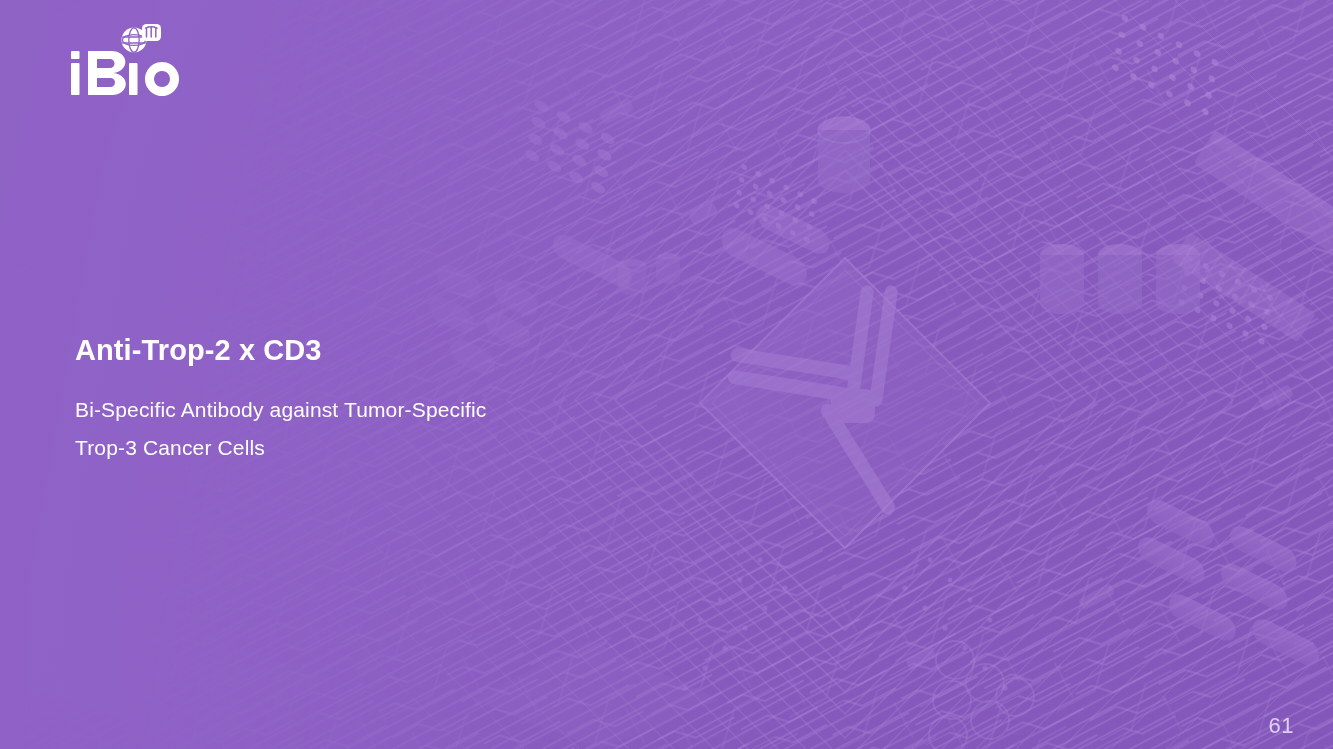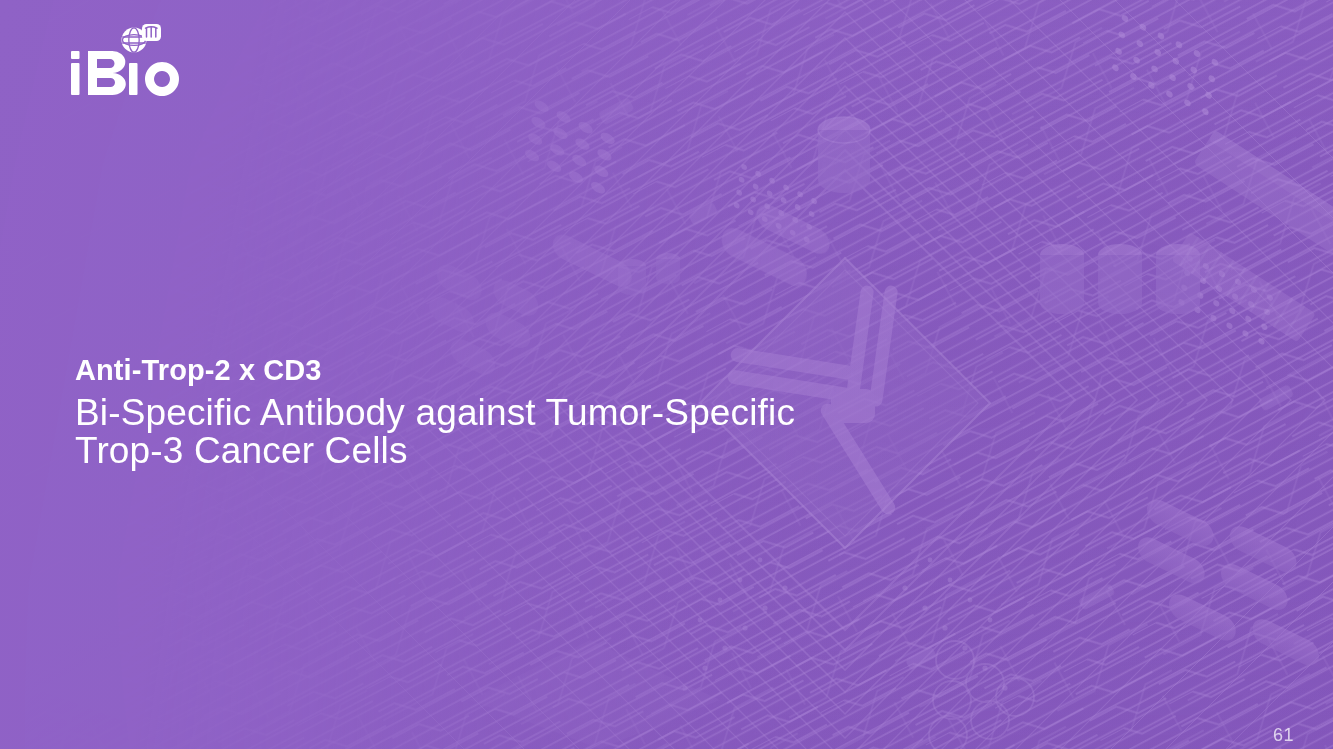--- a/index.html
+++ b/index.html
@@ -67,47 +67,47 @@
     top: 22px;
     width: 130px;
     height: 78px;
   }
   .logo svg { display: block; }
 
   
   .text-block {
     position: absolute;
     left: 75px;
-    top: 352px;
+    top: 332px;
     width: 760px;
   }
   .headline {
     margin: 0;
     color: #ffffff;
     font-size: 29px;
     font-weight: bold;
     letter-spacing: 0.1px;
     line-height: 36px;
   }
   .subhead {
-    margin: 6px 0 0 0;
+    margin: 23px 0 0 0;
     color: #ffffff;
-    font-size: 37px;
+    font-size: 21px;
     font-weight: 300;
     line-height: 38px;
     letter-spacing: 0.15px;
   }
 
   
   .page-number {
     position: absolute;
     right: 39px;
-    bottom: 3px;
+    bottom: 10px;
     color: rgba(255,255,255,0.72);
-    font-size: 18px;
+    font-size: 22px;
     font-weight: 300;
     letter-spacing: 0.5px;
   }
 </style>
 </head>
 <body>
 
 <div class="slide">
 
   <div class="bg-art">

